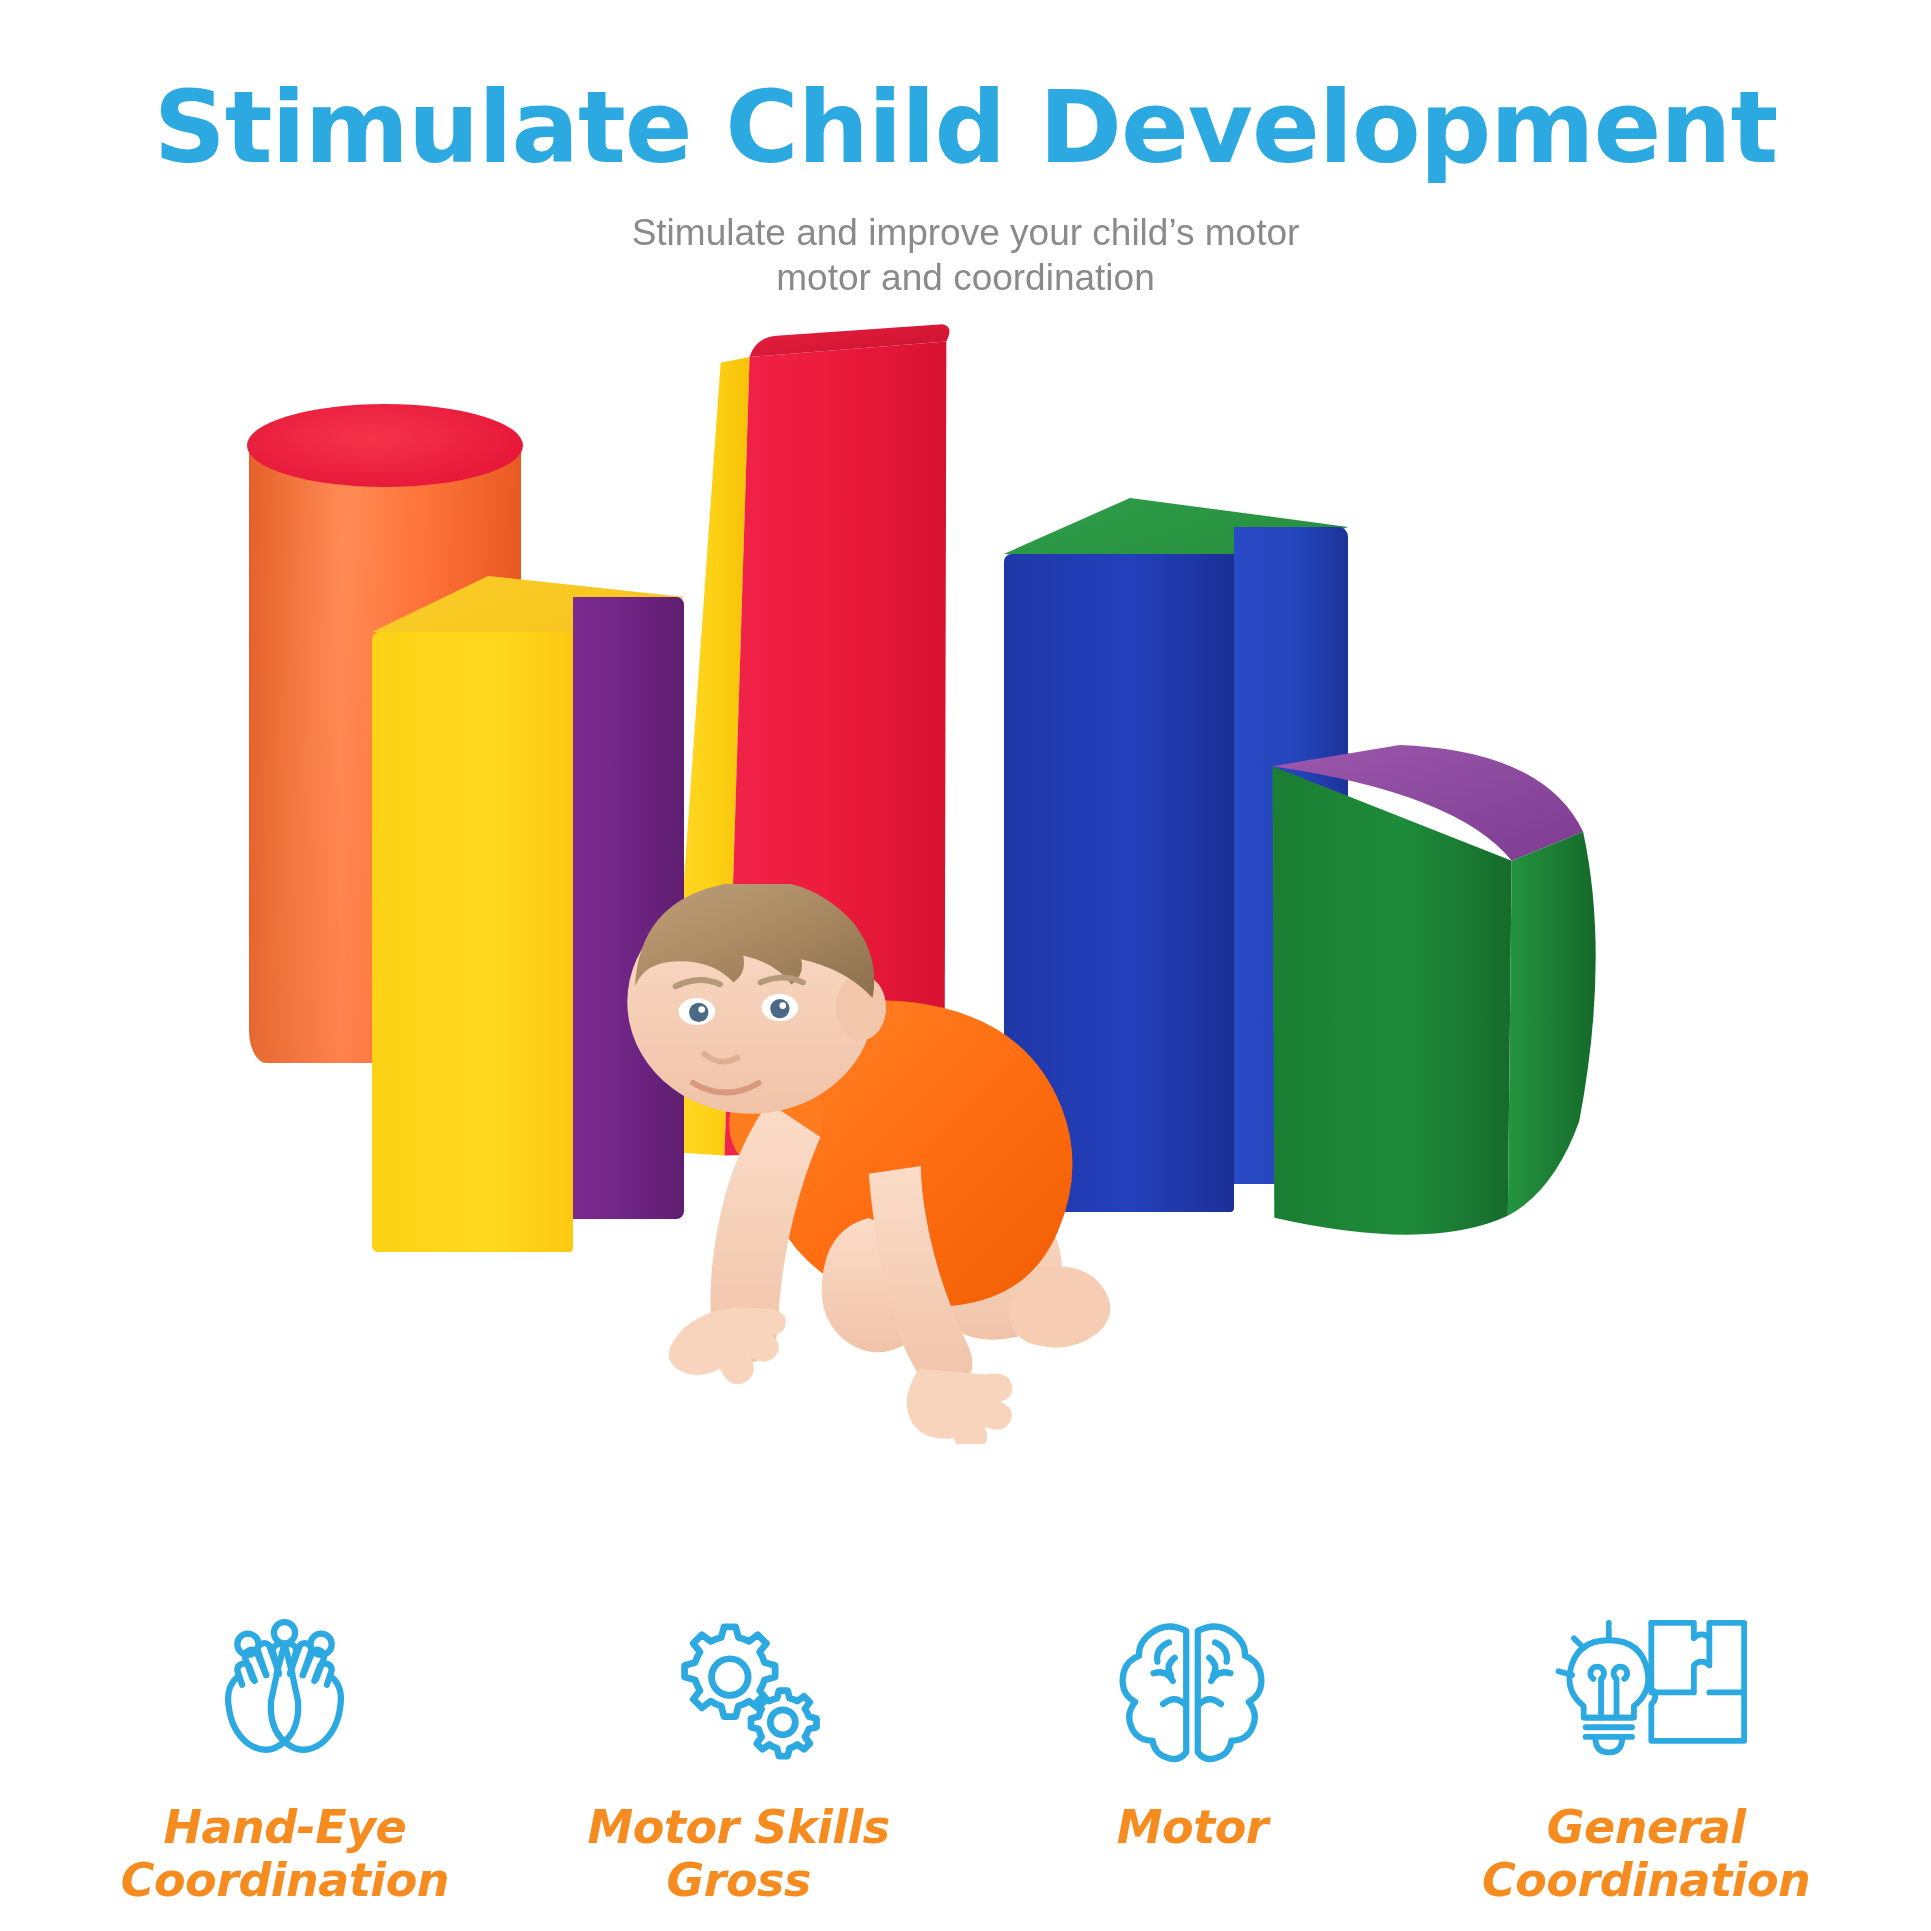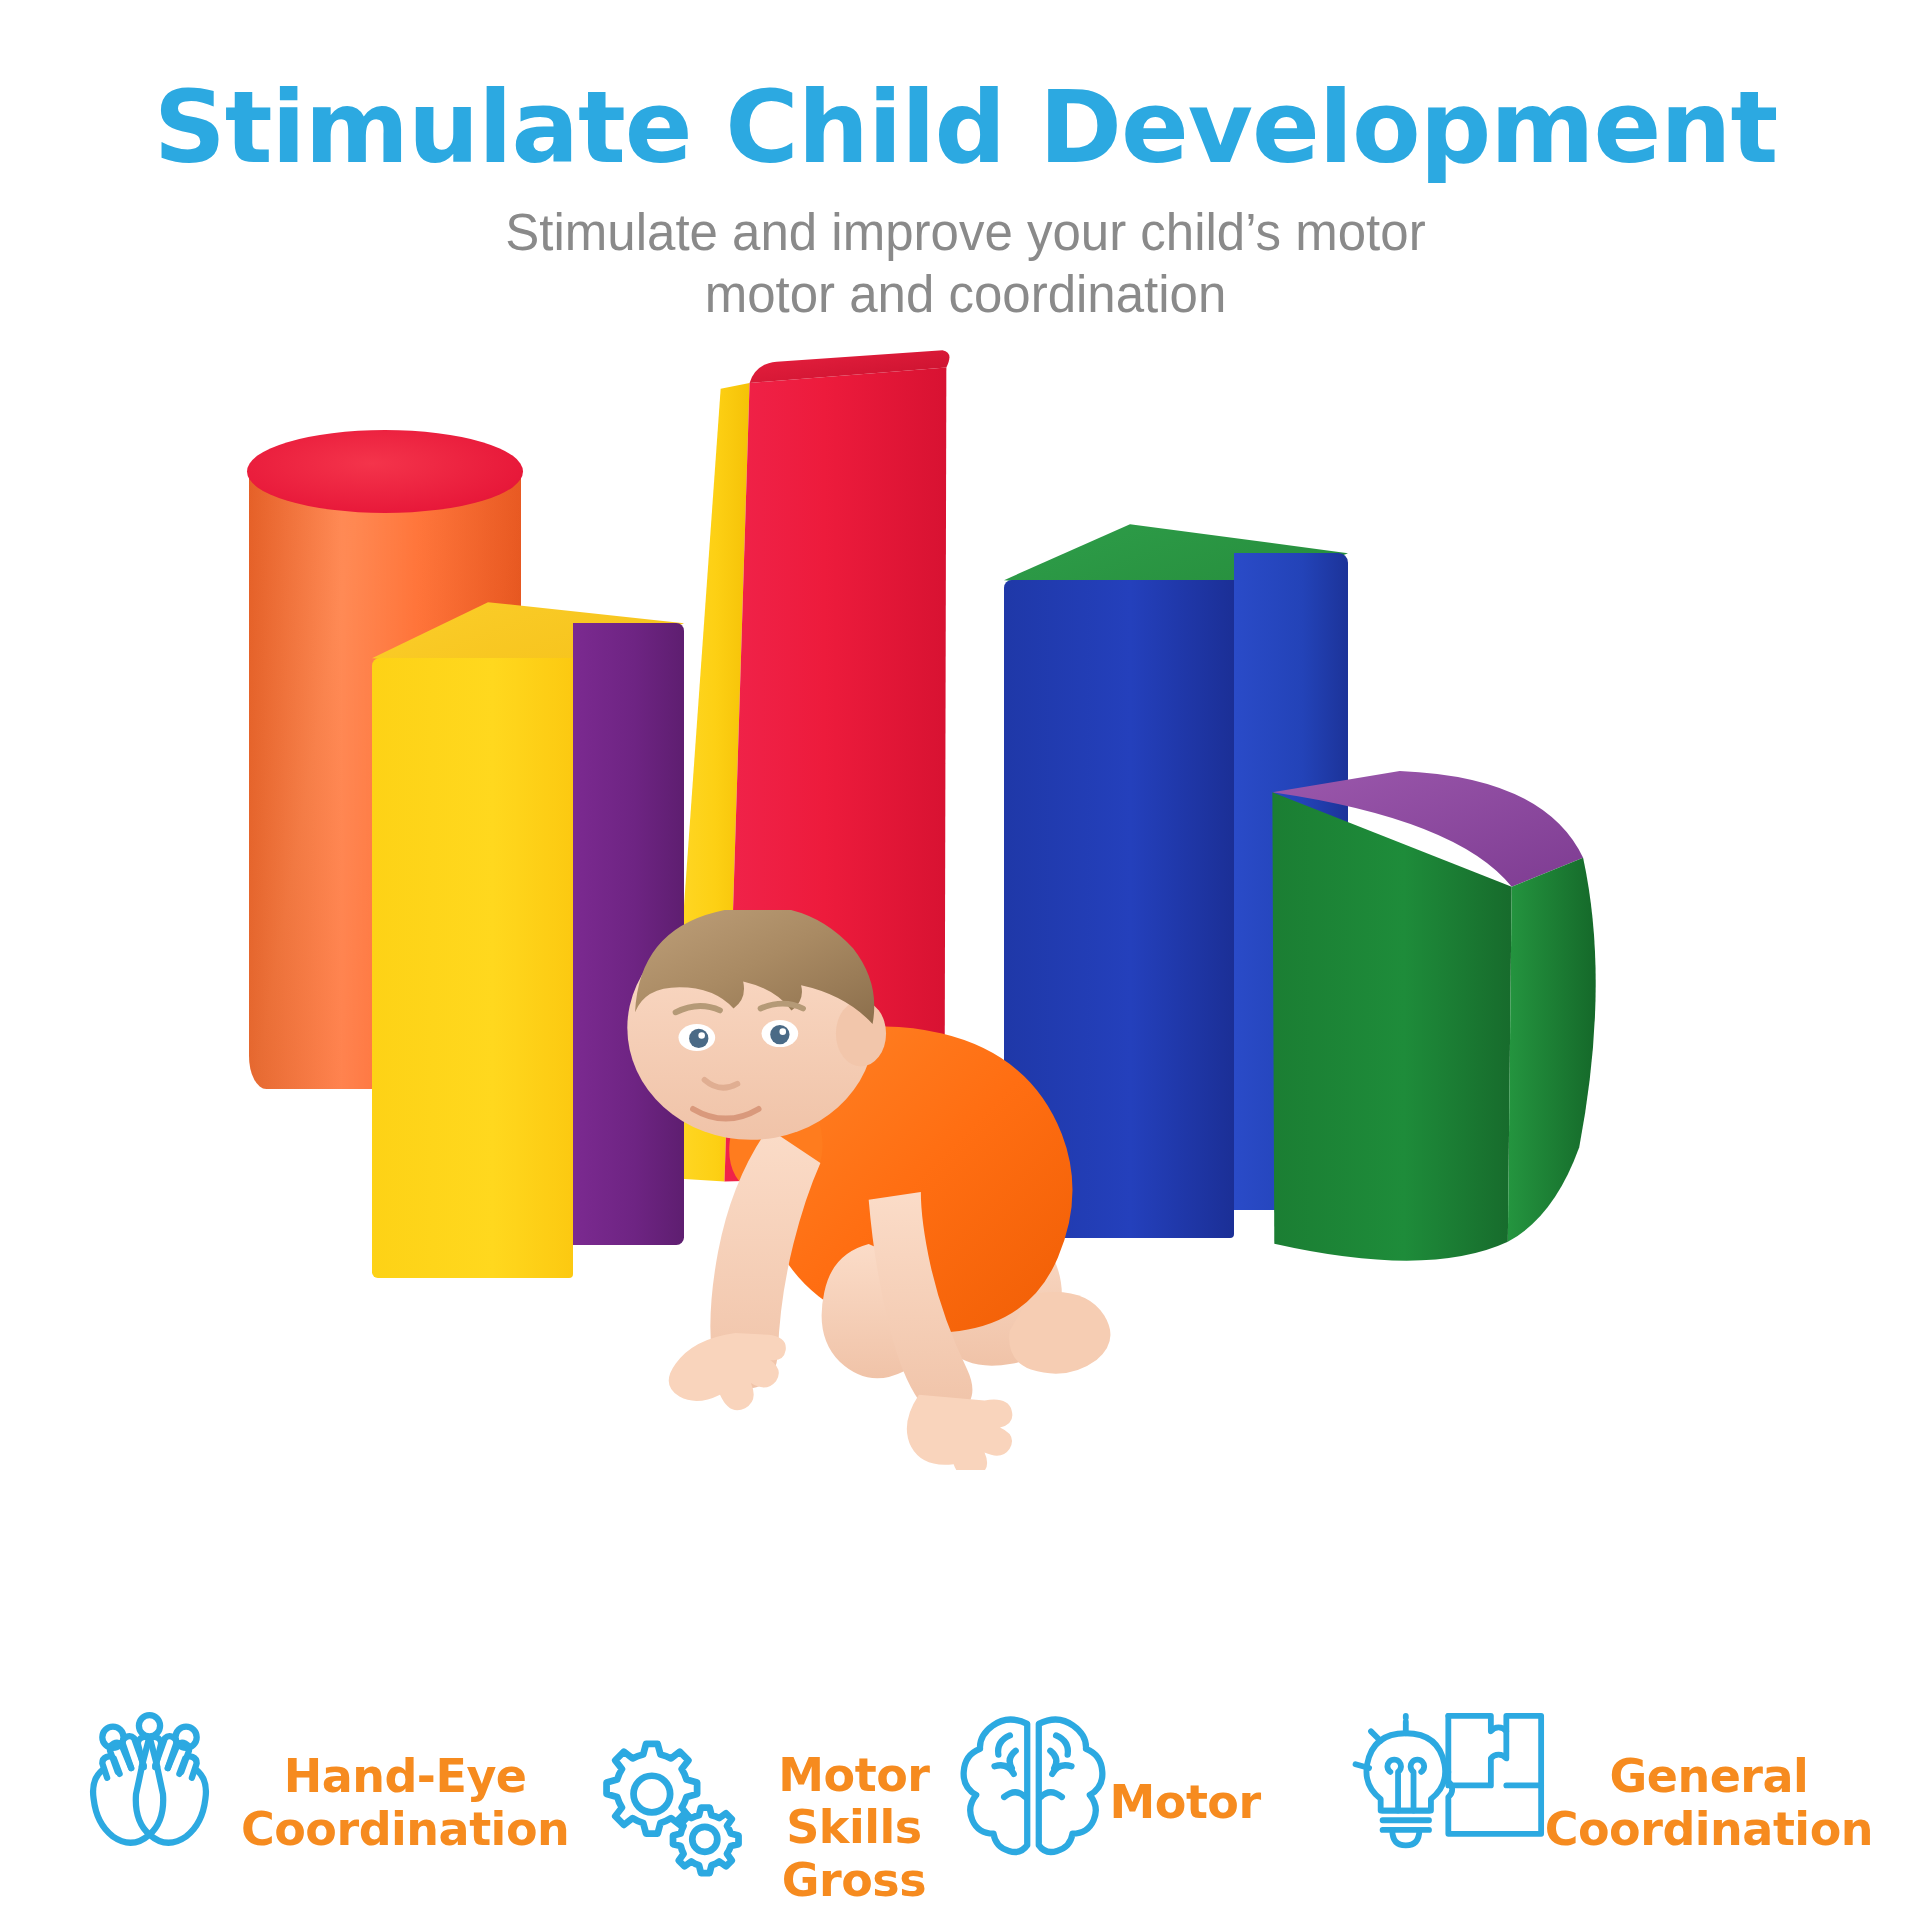--- a/index.html
+++ b/index.html
@@ -17,23 +17,23 @@
   .title{
     font-size:100px;
     font-weight:bold;
     letter-spacing:-1px;
     line-height:1.06;
     margin:15px;
     color:#2CA9E1;
     font-family:"DejaVu Sans", sans-serif;
   }
   .subtitle{
-    margin:21px auto 0 auto;
+    margin:29px auto 0 auto;
     max-width:1139px;
-    font-size:51px;
+    font-size:37px;
     line-height:1.22;
     color:#8A8A8A;
     font-weight:300;
     font-family:"Liberation Sans", sans-serif;
   }
   .subtitle .ln{display:block;}
 
   
   .hero{
     position:relative;
@@ -113,22 +113,23 @@
 
   
   .features{
     position:absolute;left:0;right:0;bottom:25px;
     display:flex;justify-content:center;align-items:flex-start;
     padding:0 58px;
     box-sizing:border-box;
   }
   .feature{
     flex:1 1 0;
-    display:flex;flex-direction:row;align-items:center;
+    display:flex;flex-direction:column;align-items:center;
     text-align:center;
+    font-style:italic;
   }
   .feat-icon{height:145px;display:flex;align-items:flex-end;justify-content:center;}
   .feat-icon svg{display:block;}
   .feat-label{
     margin-top:37px;
     font-size:46px;
     line-height:1.14;
     font-weight:bold;
     color:#F68B1F;
     font-family:"DejaVu Sans", sans-serif;

